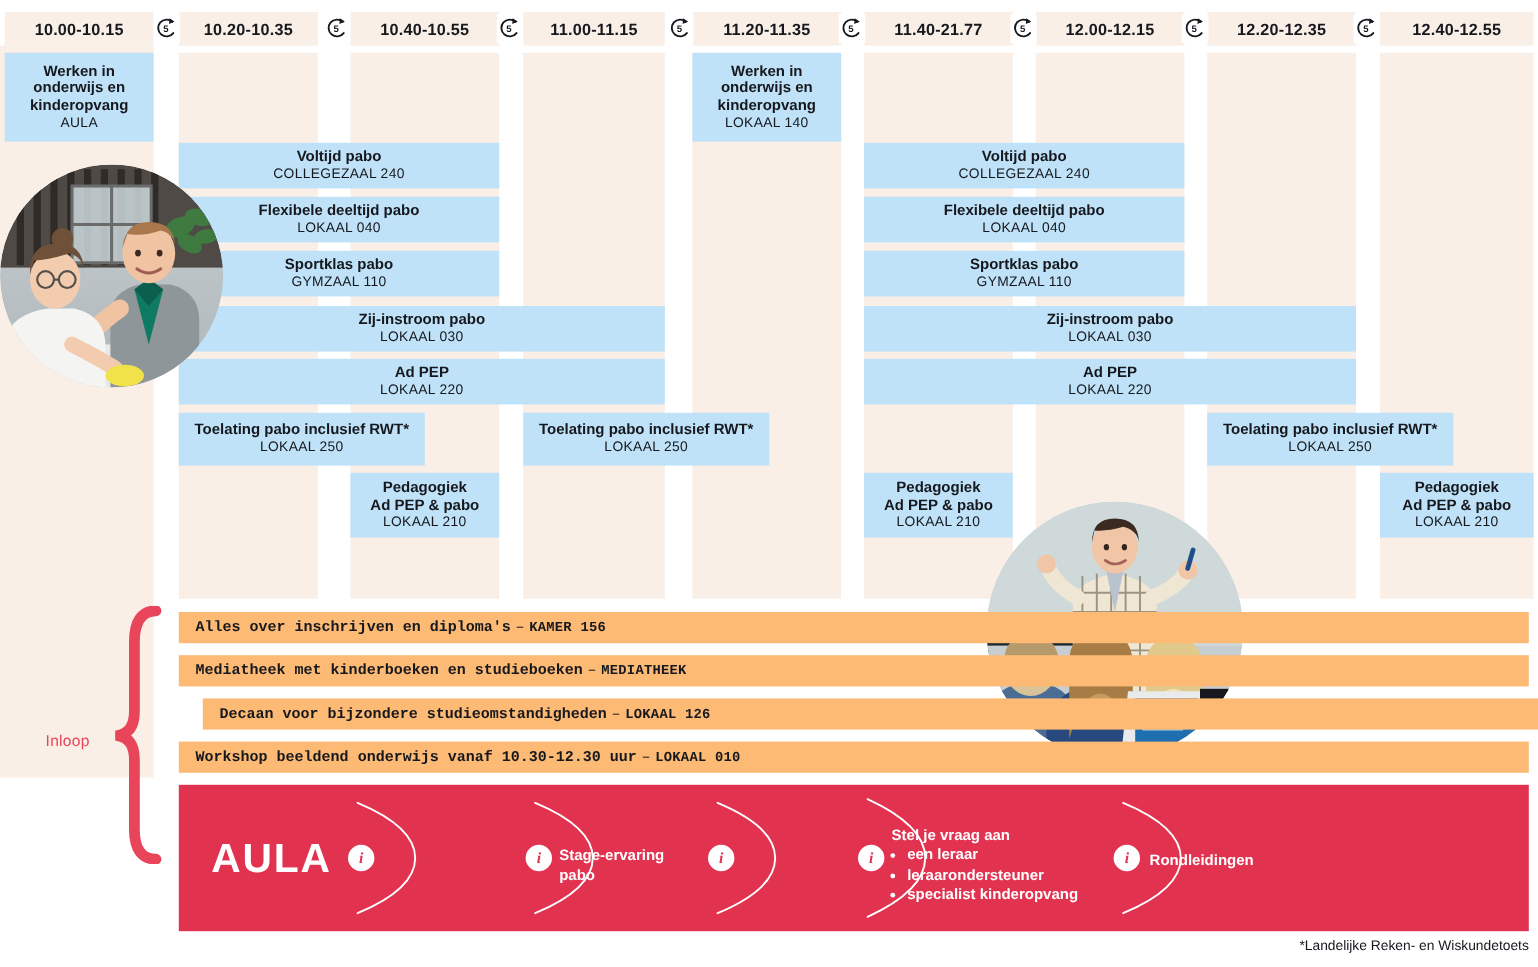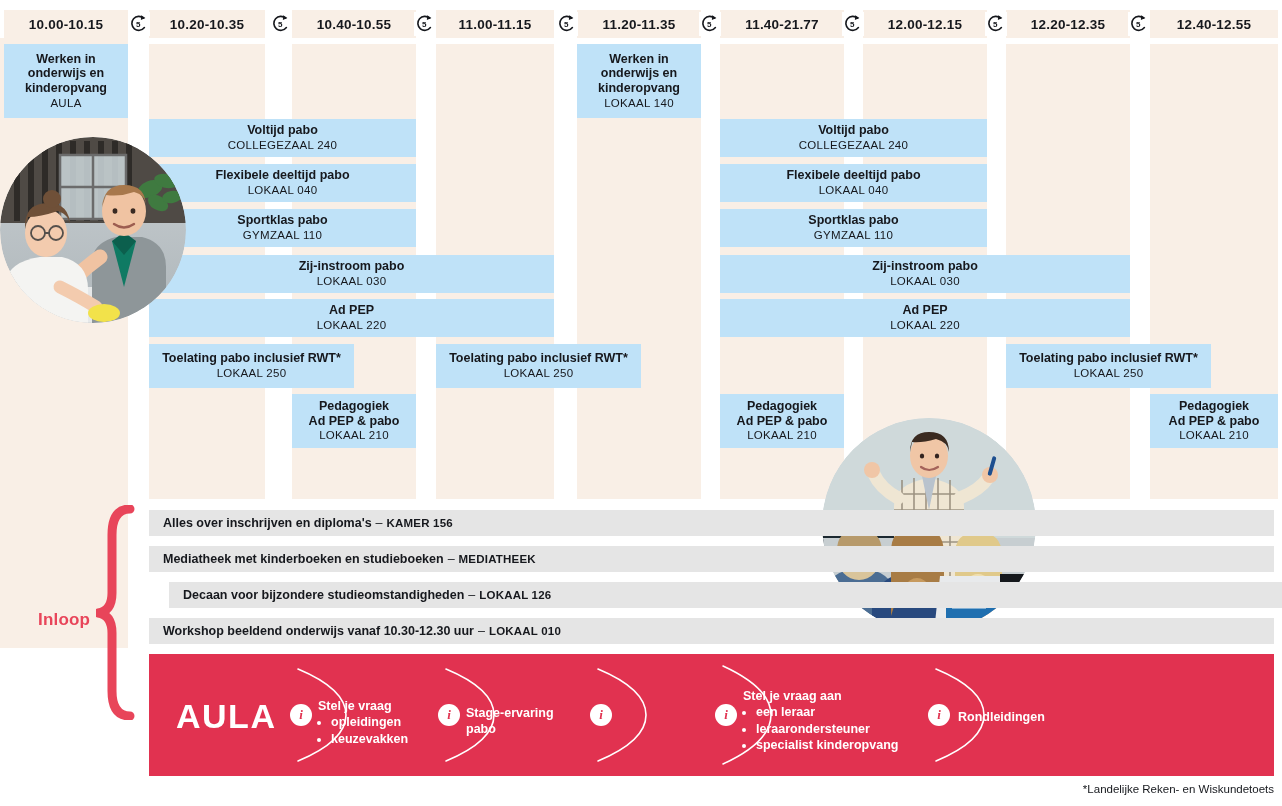--- a/index.html
+++ b/index.html
@@ -42,35 +42,36 @@
     line-height:1.18;
     padding:2px 4px;
     box-sizing:border-box;
   }
   .session .s-title{font-size:12.5px;font-weight:700;color:#16181d;}
   .session .s-room{font-size:11.5px;font-weight:400;color:#16181d;letter-spacing:.3px;margin-top:1px;}
 
   
   .inloop-row{
     position:absolute;
-    background:#e5e5e5;
+    background:#fdba74;
     display:flex;align-items:center;
     padding-left:14px;
     box-sizing:border-box;
     font-size:12.5px;
     color:#16181d;
+    font-family:Liberation Mono, monospace;
   }
   .inloop-row .ir-main{font-weight:700;}
   .inloop-row .ir-sep{font-weight:400;margin:0 4px;}
   .inloop-row .ir-loc{font-weight:700;font-size:11.5px;letter-spacing:.2px;}
 
   .inloop-label{
     position:absolute;
     color:#E8455A;
-    font-size:17px;font-weight:700;
+    font-size:13px;font-weight:400;
     letter-spacing:.2px;
   }
   .inloop-brace{position:absolute;}
 
   
   .aula-banner{
     position:absolute;
     background:#E13250;
   }
   .aula-word{
@@ -469,27 +470,20 @@
     <span>AULA</span>
   </div>
 
   <div class="aula-item" style="left:290px;top:665px;width:150px;height:100px;">
     <svg class="aula-arc" width="66" height="100" viewBox="0 0 66 100">
       <path d="M8 4 Q56 24 56 50 Q56 76 8 96" fill="none" stroke="#ffffff" stroke-width="1.6" stroke-linecap="round"></path>
     </svg>
     <div class="ai-badge" style="left:0px;top:39px;">
       <span>i</span>
     </div>
-    <div class="ai-text" style="left:28px;top:33px;width:122px;">
-      <div>Stel je vraag</div>
-      <ul>
-        <li>opleidingen</li>
-        <li>keuzevakken</li>
-      </ul>
-    </div>
   </div>
 
   <div class="aula-item" style="left:438px;top:665px;width:150px;height:100px;">
     <svg class="aula-arc" width="66" height="100" viewBox="0 0 66 100">
       <path d="M8 4 Q56 24 56 50 Q56 76 8 96" fill="none" stroke="#ffffff" stroke-width="1.6" stroke-linecap="round"></path>
     </svg>
     <div class="ai-badge" style="left:0px;top:39px;">
       <span>i</span>
     </div>
     <div class="ai-text" style="left:28px;top:40px;width:122px;">

